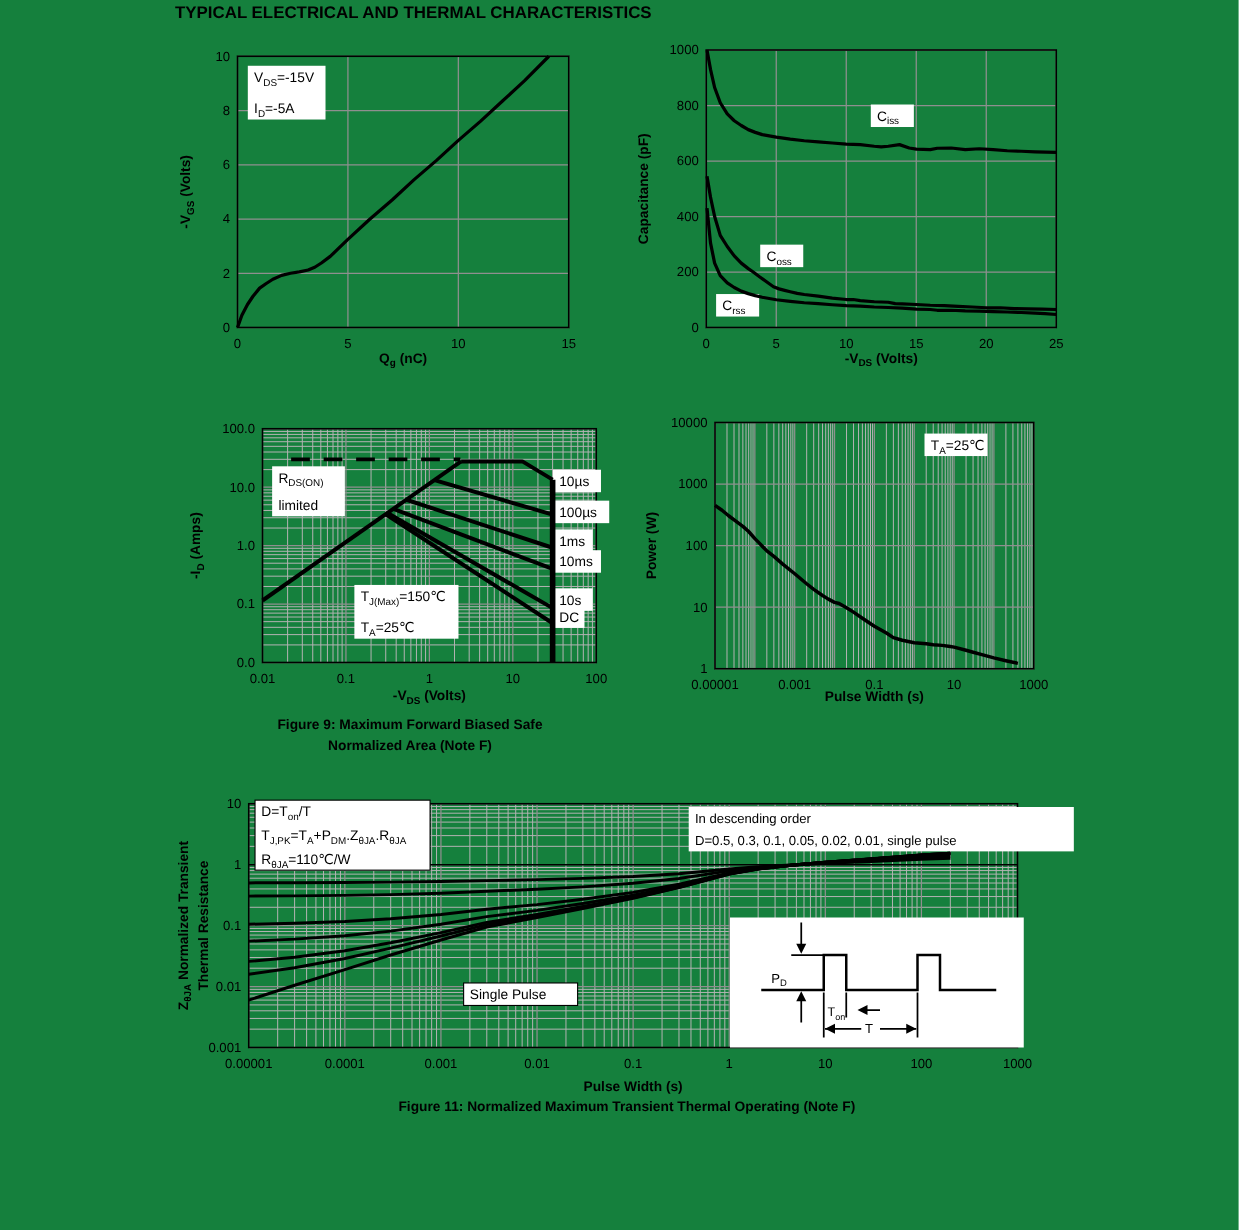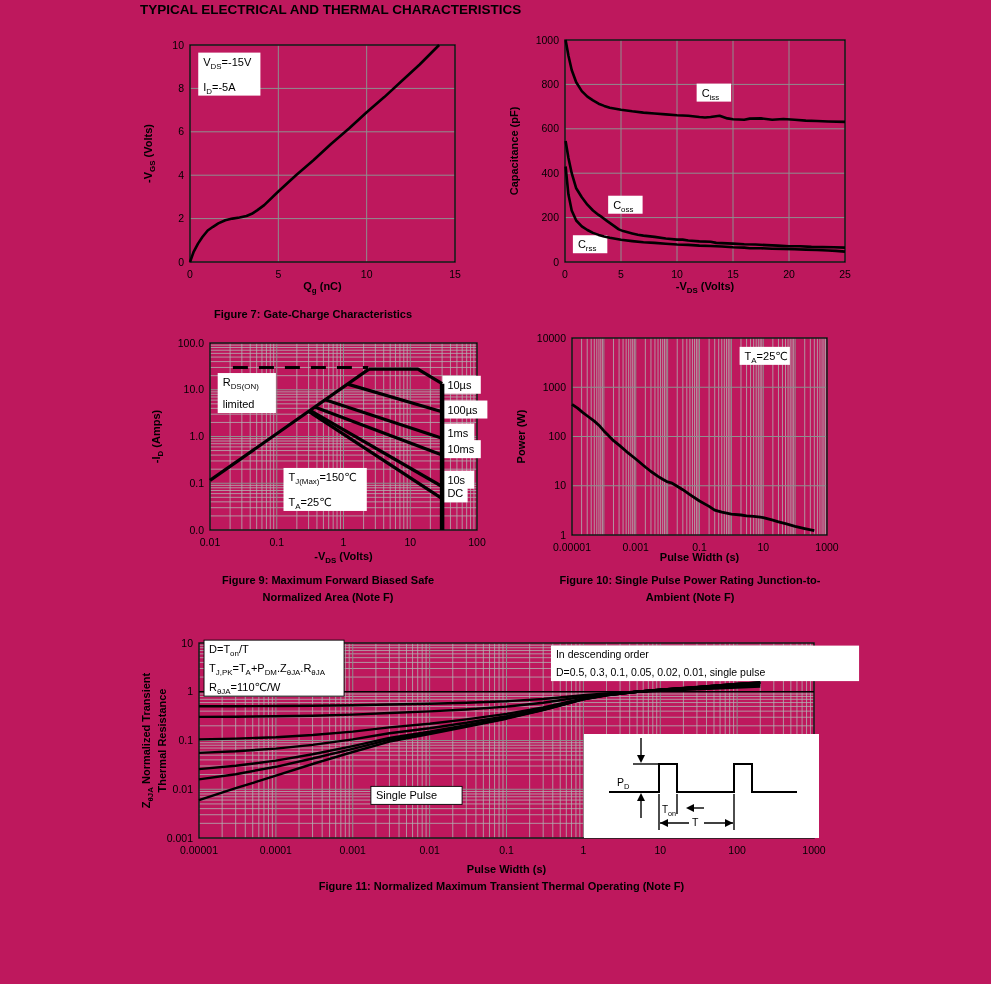--- a/index.html
+++ b/index.html
@@ -1,16 +1,16 @@
 <!DOCTYPE html>
 <html><head>
 <meta charset="utf-8">
 <style>
   html,body{margin:0;padding:0;background:#fff;}
-  .page{position:relative;width:991px;height:984px;background:#be185d;overflow:hidden;
+  .page{position:relative;width:991px;height:984px;background:#15803d;overflow:hidden;
         font-family:"Liberation Sans","DejaVu Sans",sans-serif;color:#000;}
   .page-title{position:absolute;left:140px;top:2px;font-size:13.5px;font-weight:bold;margin:0;}
   .panel{position:absolute;}
   .cap{font-size:11px;font-weight:bold;text-align:center;line-height:1.55;}
   svg{display:block;}
 </style>
 </head>
 <body>
 
 <div class="page">
@@ -39,21 +39,20 @@
         <text x="322" y="248" font-size="10.5" text-anchor="middle" fill="#000"><tspan>15</tspan></text>
         <text x="51" y="235.5" font-size="10.5" text-anchor="end" fill="#000"><tspan>0</tspan></text>
         <text x="51" y="192.1" font-size="10.5" text-anchor="end" fill="#000"><tspan>2</tspan></text>
         <text x="51" y="148.7" font-size="10.5" text-anchor="end" fill="#000"><tspan>4</tspan></text>
         <text x="51" y="105.30000000000001" font-size="10.5" text-anchor="end" fill="#000"><tspan>6</tspan></text>
         <text x="51" y="61.89999999999998" font-size="10.5" text-anchor="end" fill="#000"><tspan>8</tspan></text>
         <text x="51" y="18.5" font-size="10.5" text-anchor="end" fill="#000"><tspan>10</tspan></text>
         <text x="189.5" y="260" font-size="11" text-anchor="middle" fill="#000" font-weight="bold"><tspan>Q</tspan><tspan dy="2.97" font-size="7.92">g</tspan><tspan dy="-2.97"> (nC)</tspan></text>
         <text x="19" y="123.5" font-size="11" text-anchor="middle" fill="#000" font-weight="bold" transform="rotate(-90 19 123.5)"><tspan>-V</tspan><tspan dy="2.97" font-size="7.92">GS</tspan><tspan dy="-2.97"> (Volts)</tspan></text>
       </svg>
-    <div class="cap" style="margin-top:-6px;">Figure 7: Gate-Charge Characteristics</div>
   </div>
 
   <div class="panel" style="left:505px;top:30px;width:375px;">
     <svg id="svg-fig8" width="375" height="282">
         <line x1="60" y1="10" x2="60" y2="232" stroke="#8f8f8f" stroke-width="1"></line>
         <line x1="116" y1="10" x2="116" y2="232" stroke="#8f8f8f" stroke-width="1"></line>
         <line x1="172" y1="10" x2="172" y2="232" stroke="#8f8f8f" stroke-width="1"></line>
         <line x1="228" y1="10" x2="228" y2="232" stroke="#8f8f8f" stroke-width="1"></line>
         <line x1="284" y1="10" x2="284" y2="232" stroke="#8f8f8f" stroke-width="1"></line>
         <line x1="340" y1="10" x2="340" y2="232" stroke="#8f8f8f" stroke-width="1"></line>
@@ -303,24 +302,20 @@
         <text x="253.25" y="223" font-size="10.5" text-anchor="middle" fill="#000"><tspan>10</tspan></text>
         <text x="317" y="223" font-size="10.5" text-anchor="middle" fill="#000"><tspan>1000</tspan></text>
         <text x="56" y="210.5" font-size="10.5" text-anchor="end" fill="#000"><tspan>1</tspan></text>
         <text x="56" y="161.25" font-size="10.5" text-anchor="end" fill="#000"><tspan>10</tspan></text>
         <text x="56" y="112" font-size="10.5" text-anchor="end" fill="#000"><tspan>100</tspan></text>
         <text x="56" y="62.75" font-size="10.5" text-anchor="end" fill="#000"><tspan>1000</tspan></text>
         <text x="56" y="13.5" font-size="10.5" text-anchor="end" fill="#000"><tspan>10000</tspan></text>
         <text x="189.5" y="233" font-size="11" text-anchor="middle" fill="#000" font-weight="bold"><tspan>Pulse Width (s)</tspan></text>
         <text x="15" y="108.5" font-size="11" text-anchor="middle" fill="#000" font-weight="bold" transform="rotate(-90 15 108.5)"><tspan>Power (W)</tspan></text>
       </svg>
-    <div class="cap" style="margin-top:4px;">
-      <div>Figure 10: Single Pulse Power Rating Junction-to-</div>
-      <div>Ambient (Note F)</div>
-    </div>
   </div>
 
   <div class="panel" style="left:129px;top:622px;width:745px;">
     <svg id="svg-fig11" width="745" height="258">
         <line x1="93.14168091666856" y1="21" x2="93.14168091666856" y2="216" stroke="#b3b3b3" stroke-width="0.8"></line>
         <line x1="106.67869645657406" y1="21" x2="106.67869645657406" y2="216" stroke="#b3b3b3" stroke-width="0.8"></line>
         <line x1="116.28336183333712" y1="21" x2="116.28336183333712" y2="216" stroke="#b3b3b3" stroke-width="0.8"></line>
         <line x1="123.73331908333144" y1="21" x2="123.73331908333144" y2="216" stroke="#b3b3b3" stroke-width="0.8"></line>
         <line x1="129.82037737324262" y1="21" x2="129.82037737324262" y2="216" stroke="#b3b3b3" stroke-width="0.8"></line>
         <line x1="134.966911826096" y1="21" x2="134.966911826096" y2="216" stroke="#b3b3b3" stroke-width="0.8"></line>

